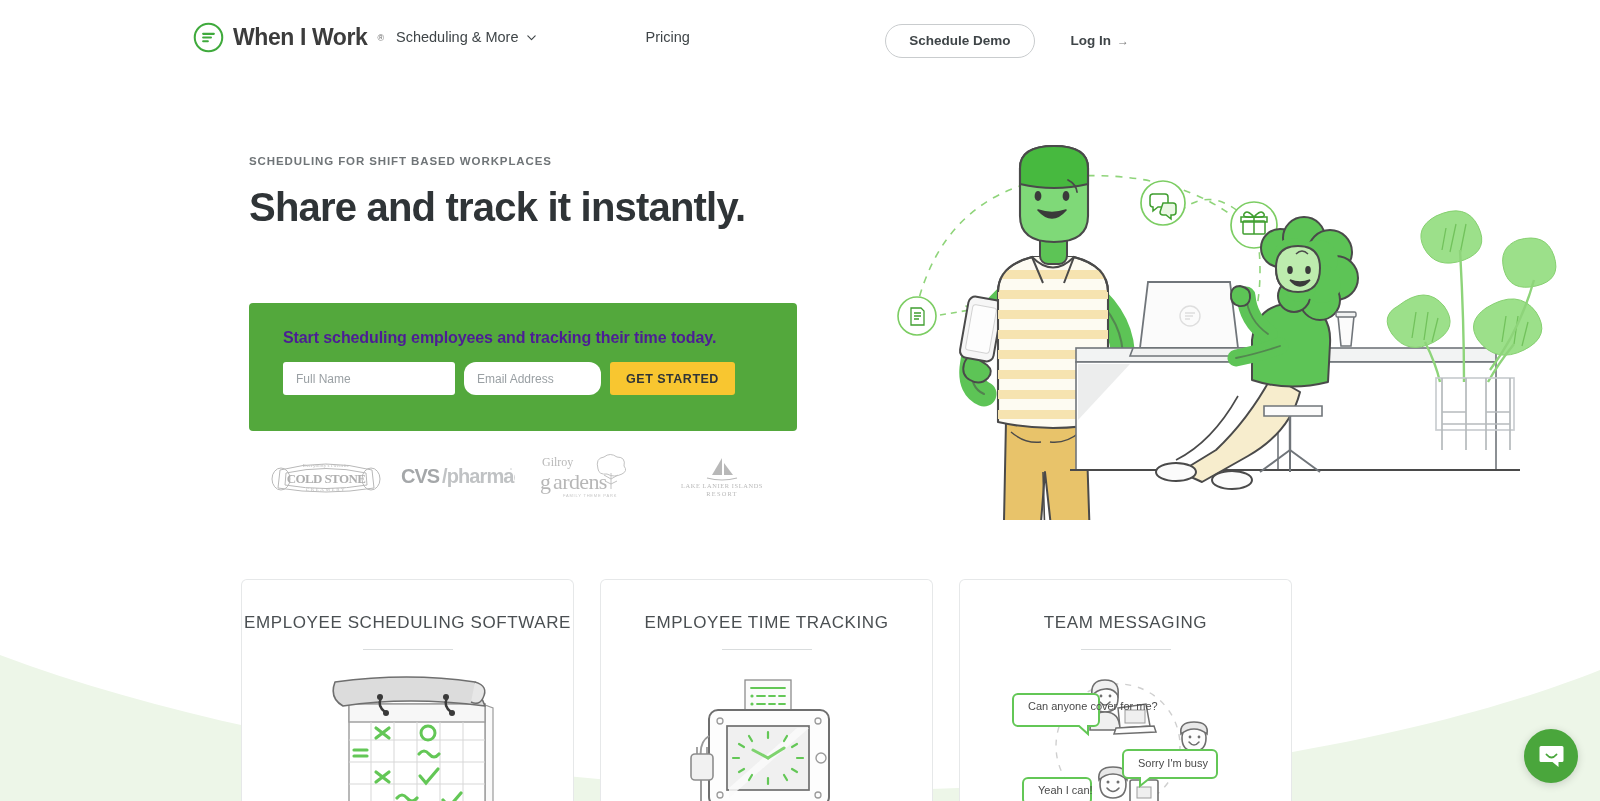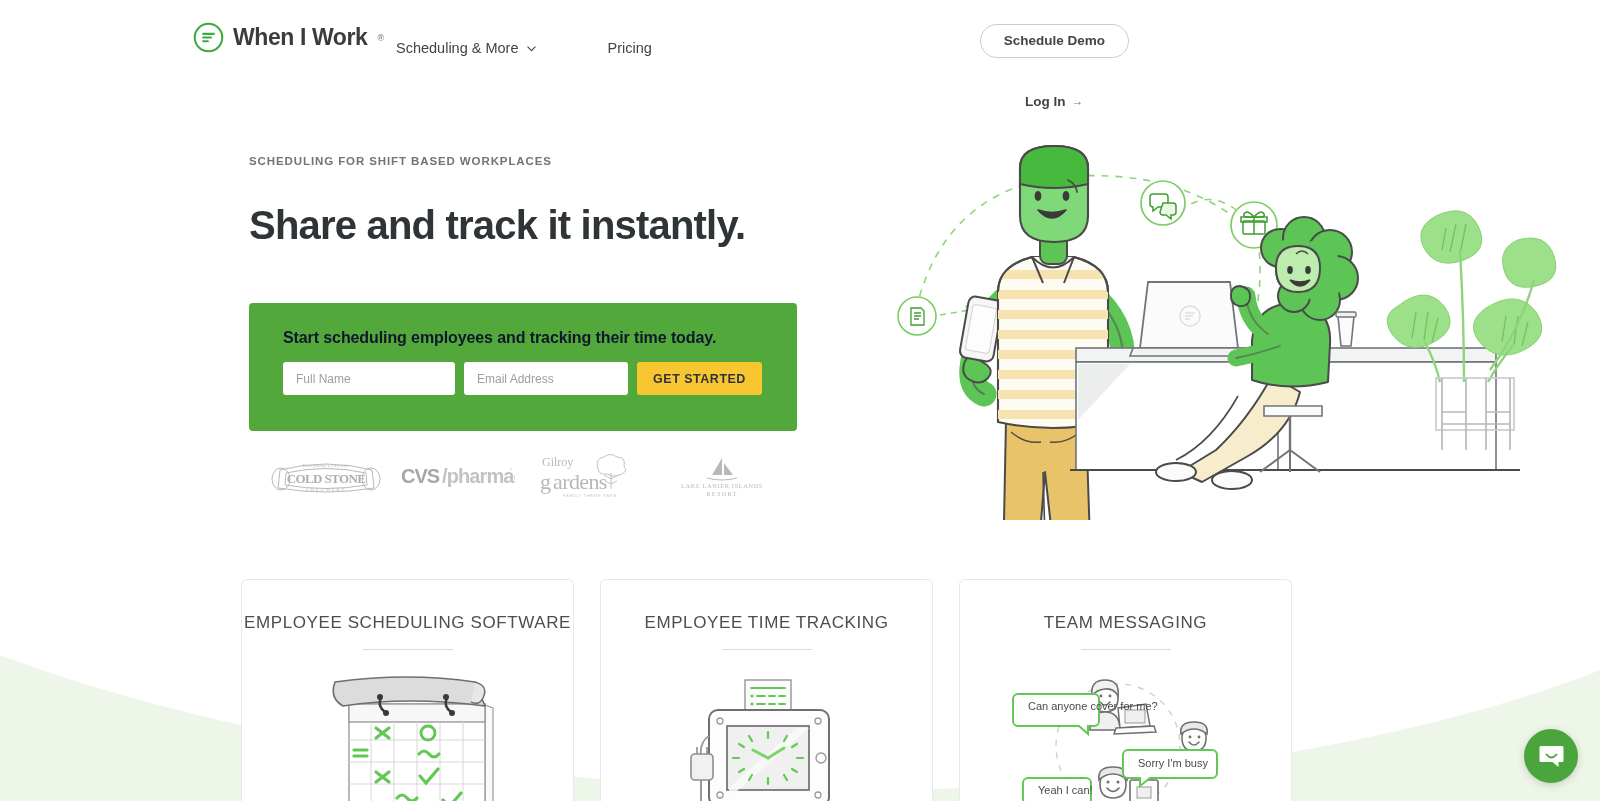--- a/index.html
+++ b/index.html
@@ -38,77 +38,77 @@
   .logo-mark { width: 31px; height: 31px; display: block; flex: 0 0 auto; }
   .logo-word {
     font-size: 23px; font-weight: 700; color: #3c3c3c;
     letter-spacing: -0.4px; line-height: 1; white-space: nowrap;
     position: relative;
   }
   .logo-reg {
     font-size: 9px; vertical-align: super; font-weight: 400; color: #6b6b6b;
     margin-left: 1px;
   }
-  .nav { position: absolute; left: 396px; top: 40px; display: flex; align-items: flex-start; gap: 71px; }
+  .nav { position: absolute; left: 396px; top: 29px; display: flex; align-items: flex-start; gap: 109px; }
   .nav-item {
     font-size: 14.5px; color: #3f4548; font-weight: 500;
     display: flex; align-items: center; gap: 7px;
     cursor: pointer; white-space: nowrap; text-decoration: none;
   }
   .chev { display: inline-block; width: 11px; height: 11px; }
   .header-right {
     position: absolute; right: 167px; top: 24px;
-    display: flex; align-items: center; gap: 36px; flex-direction: column;
+    display: flex; align-items: center; gap: 36px;
   }
   .btn-demo {
     border: 1px solid #c9ccce; border-radius: 999px;
     padding: 9px 23px; font-size: 13.5px; color: #3f4548;
     font-weight: 600; background: #fff; cursor: pointer;
     white-space: nowrap; line-height: 1;
   }
   .login-link {
     font-size: 13.5px; color: #3f4548; font-weight: 600;
     display: flex; align-items: center; gap: 6px; cursor: pointer;
     text-decoration: none; white-space: nowrap;
   }
   .login-arrow { font-size: 12px; color: #777; }
 
   
   .hero { position: absolute; left: 0; top: 0; width: 1600px; height: 560px; z-index: 10; }
   .hero-copy { position: absolute; left: 249px; top: 155px; width: 640px; }
   .eyebrow {
     font-size: 11.5px; letter-spacing: 0.9px; color: #6f7477;
-    font-weight: 600; text-transform: uppercase; margin-bottom: 36px;
+    font-weight: 600; text-transform: uppercase; margin-bottom: 18px;
   }
   .headline {
     font-size: 40px; line-height: 1.1; color: #2f3437;
     font-weight: 700; letter-spacing: -0.8px;
   }
   .headline .l2 { display: block; }
 
   
   .signup {
     position: absolute; left: 249px; top: 303px;
     width: 548px; height: 128px;
     background: #53a83c; border-radius: 4px;
     padding: 26px 34px 0 34px;
   }
   .signup-title {
-    color: #0f172a; font-size: 16px; font-weight: 600; letter-spacing: -0.1px;
+    color: #4c1d95; font-size: 16px; font-weight: 600; letter-spacing: -0.1px;
     margin-bottom: 15px;
   }
   .signup-row { display: flex; align-items: stretch; gap: 9px; }
   .field {
     height: 33px; border: none; border-radius: 3px; background: #fff;
     font-size: 12px; color: #3f4548; padding: 0 13px;
     font-family: "Liberation Sans", sans-serif; outline: none;
   }
   .field::placeholder { color: #9aa0a4; }
   .field-name { width: 172px; }
-  .field-email { width: 164px; }
+  .field-email { width: 137px; border-radius: 12px; }
   .btn-start {
     width: 125px; height: 33px; border: none; border-radius: 3px;
     background: #f8c630; color: #2f3437; font-size: 12.5px;
     font-weight: 700; letter-spacing: 0.5px; cursor: pointer;
     font-family: "Liberation Sans", sans-serif;
   }
 
   
   .clients {
     position: absolute; left: 260px; top: 452px;

